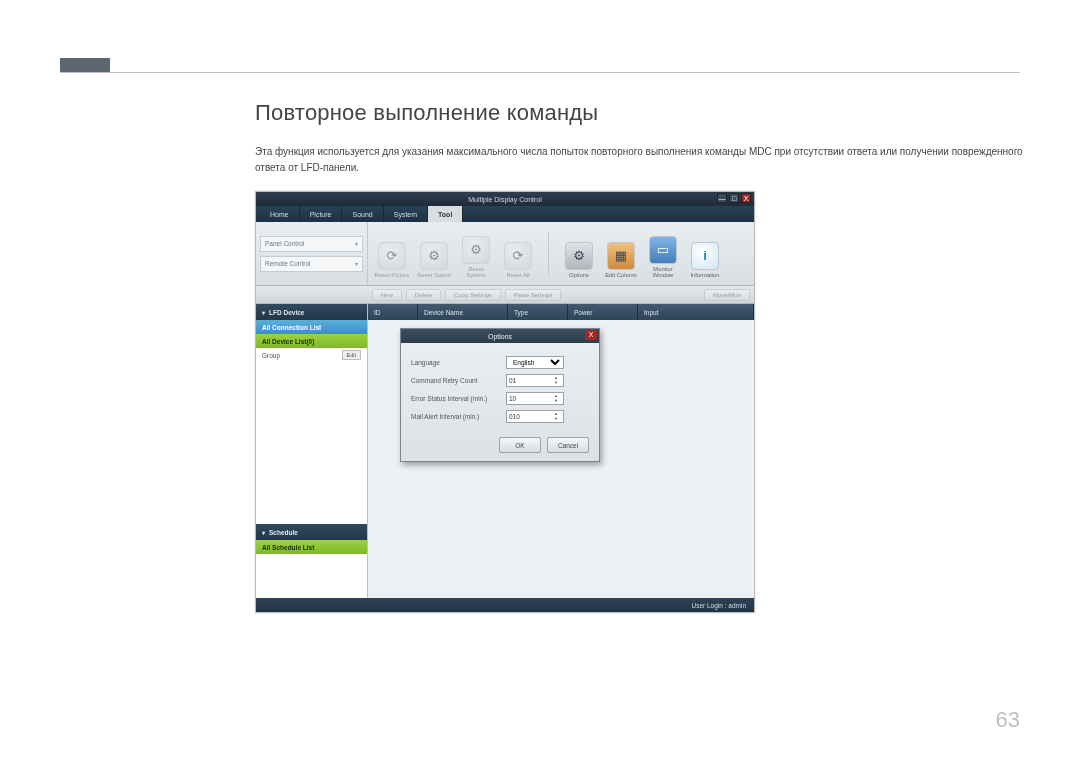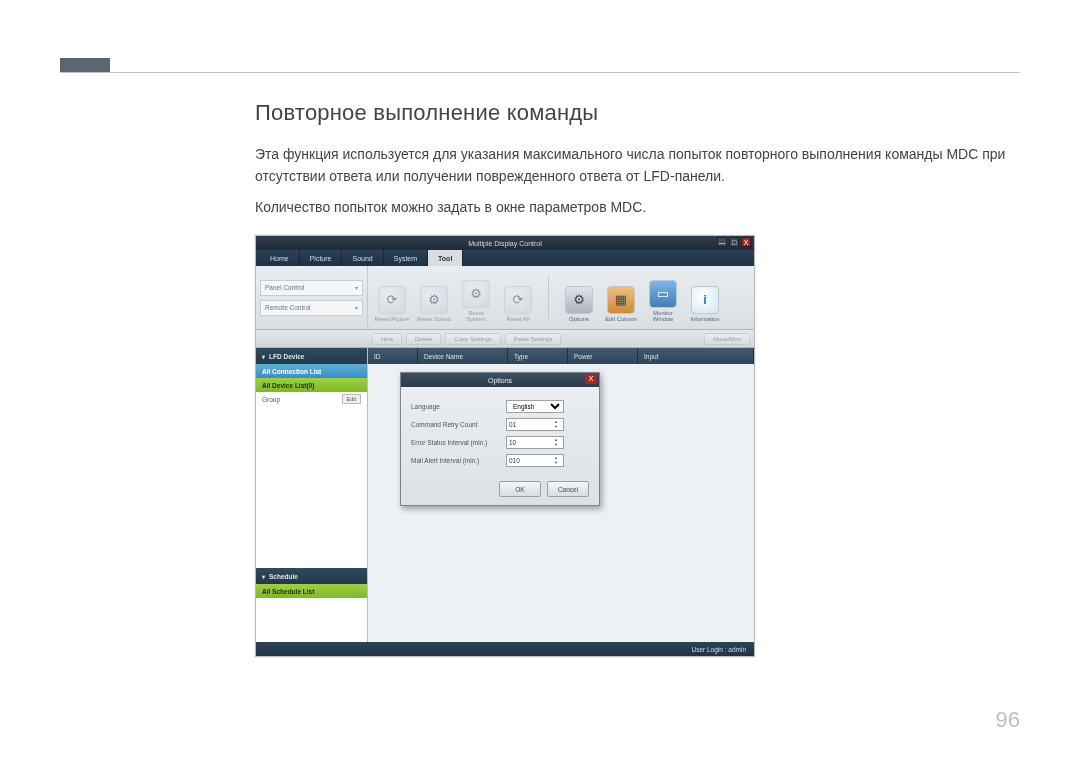--- a/index.html
+++ b/index.html
@@ -2,21 +2,21 @@
 <html><head>
 <meta charset="utf-8">
 <style>
   * { box-sizing: border-box; margin: 0; padding: 0; }
   html, body { width: 1080px; height: 763px; background: #fff; font-family: Arial, Helvetica, sans-serif; color: #333; }
   .page { position: relative; width: 1080px; height: 763px; padding: 48px 60px 40px 60px; }
   .top-accent { position: absolute; left: 60px; top: 58px; width: 50px; height: 14px; background: #5b6670; }
   .top-rule { position: absolute; left: 60px; right: 60px; top: 72px; border-top: 1px solid #bfbfbf; }
   .content { position: absolute; left: 255px; top: 100px; width: 770px; }
   h1 { font-size: 22px; font-weight: 400; color: #444; margin-bottom: 18px; letter-spacing: 0.2px; }
-  .para { font-size: 14px; line-height: 1.55; color: #444; margin-bottom: 10px; }
+  .para { font-size: 10px; line-height: 1.55; color: #444; margin-bottom: 10px; }
   .app { margin-top: 16px; width: 500px; border: 1px solid #bbb; box-shadow: 0 0 2px rgba(0,0,0,0.15); }
   .titlebar { height: 14px; background: linear-gradient(#2e3d4d,#1f2b38); display: flex; align-items: center; justify-content: center; position: relative; }
   .titlebar .title { color: #cfd7df; font-size: 7px; }
   .titlebar .controls { position: absolute; right: 3px; top: 1px; display: flex; gap: 2px; }
   .titlebar .controls div { width: 10px; height: 10px; font-size: 7px; line-height: 10px; text-align: center; color: #fff; background: #3a4b5b; border: 1px solid #222; }
   .titlebar .controls .close { background: #a02a28; }
   .menubar { height: 16px; background: linear-gradient(#294158,#1e3142); display: flex; padding: 0 4px; align-items: stretch; }
   .menubar .menu { color: #d0dce6; font-size: 7px; padding: 0 10px; display: flex; align-items: center; border-right: 1px solid #1a2530; cursor: default; }
   .menubar .menu.active { background: #d7dde1; color: #2b3640; font-weight: bold; }
   .toolbar-row { height: 64px; background: linear-gradient(#e9edf0,#d9dfe3); display: flex; border-bottom: 1px solid #aeb5bb; }
@@ -73,21 +73,20 @@
 </head>
 <body>
 
 <div class="page">
   <div class="top-accent"></div>
   <div class="top-rule"></div>
 
   <div class="content">
     <h1>Повторное выполнение команды</h1>
     <p class="para">Эта функция используется для указания максимального числа попыток повторного выполнения команды MDC при отсутствии ответа или получении поврежденного ответа от LFD-панели.</p>
-    <p class="para">Количество попыток можно задать в окне параметров MDC.</p>
 
     <div class="app">
 
       <div class="titlebar">
         <span class="title">Multiple Display Control</span>
         <div class="controls">
           <div>—</div>
           <div>□</div>
           <div class="close">X</div>
         </div>
@@ -254,14 +253,14 @@
           </div>
         </div>
       </div>
 
       <div class="statusbar">
         <span>User Login : admin</span>
       </div>
     </div>
   </div>
 
-  <div class="page-number">96</div>
+  <div class="page-number">63</div>
 </div>
 
 </body></html>

